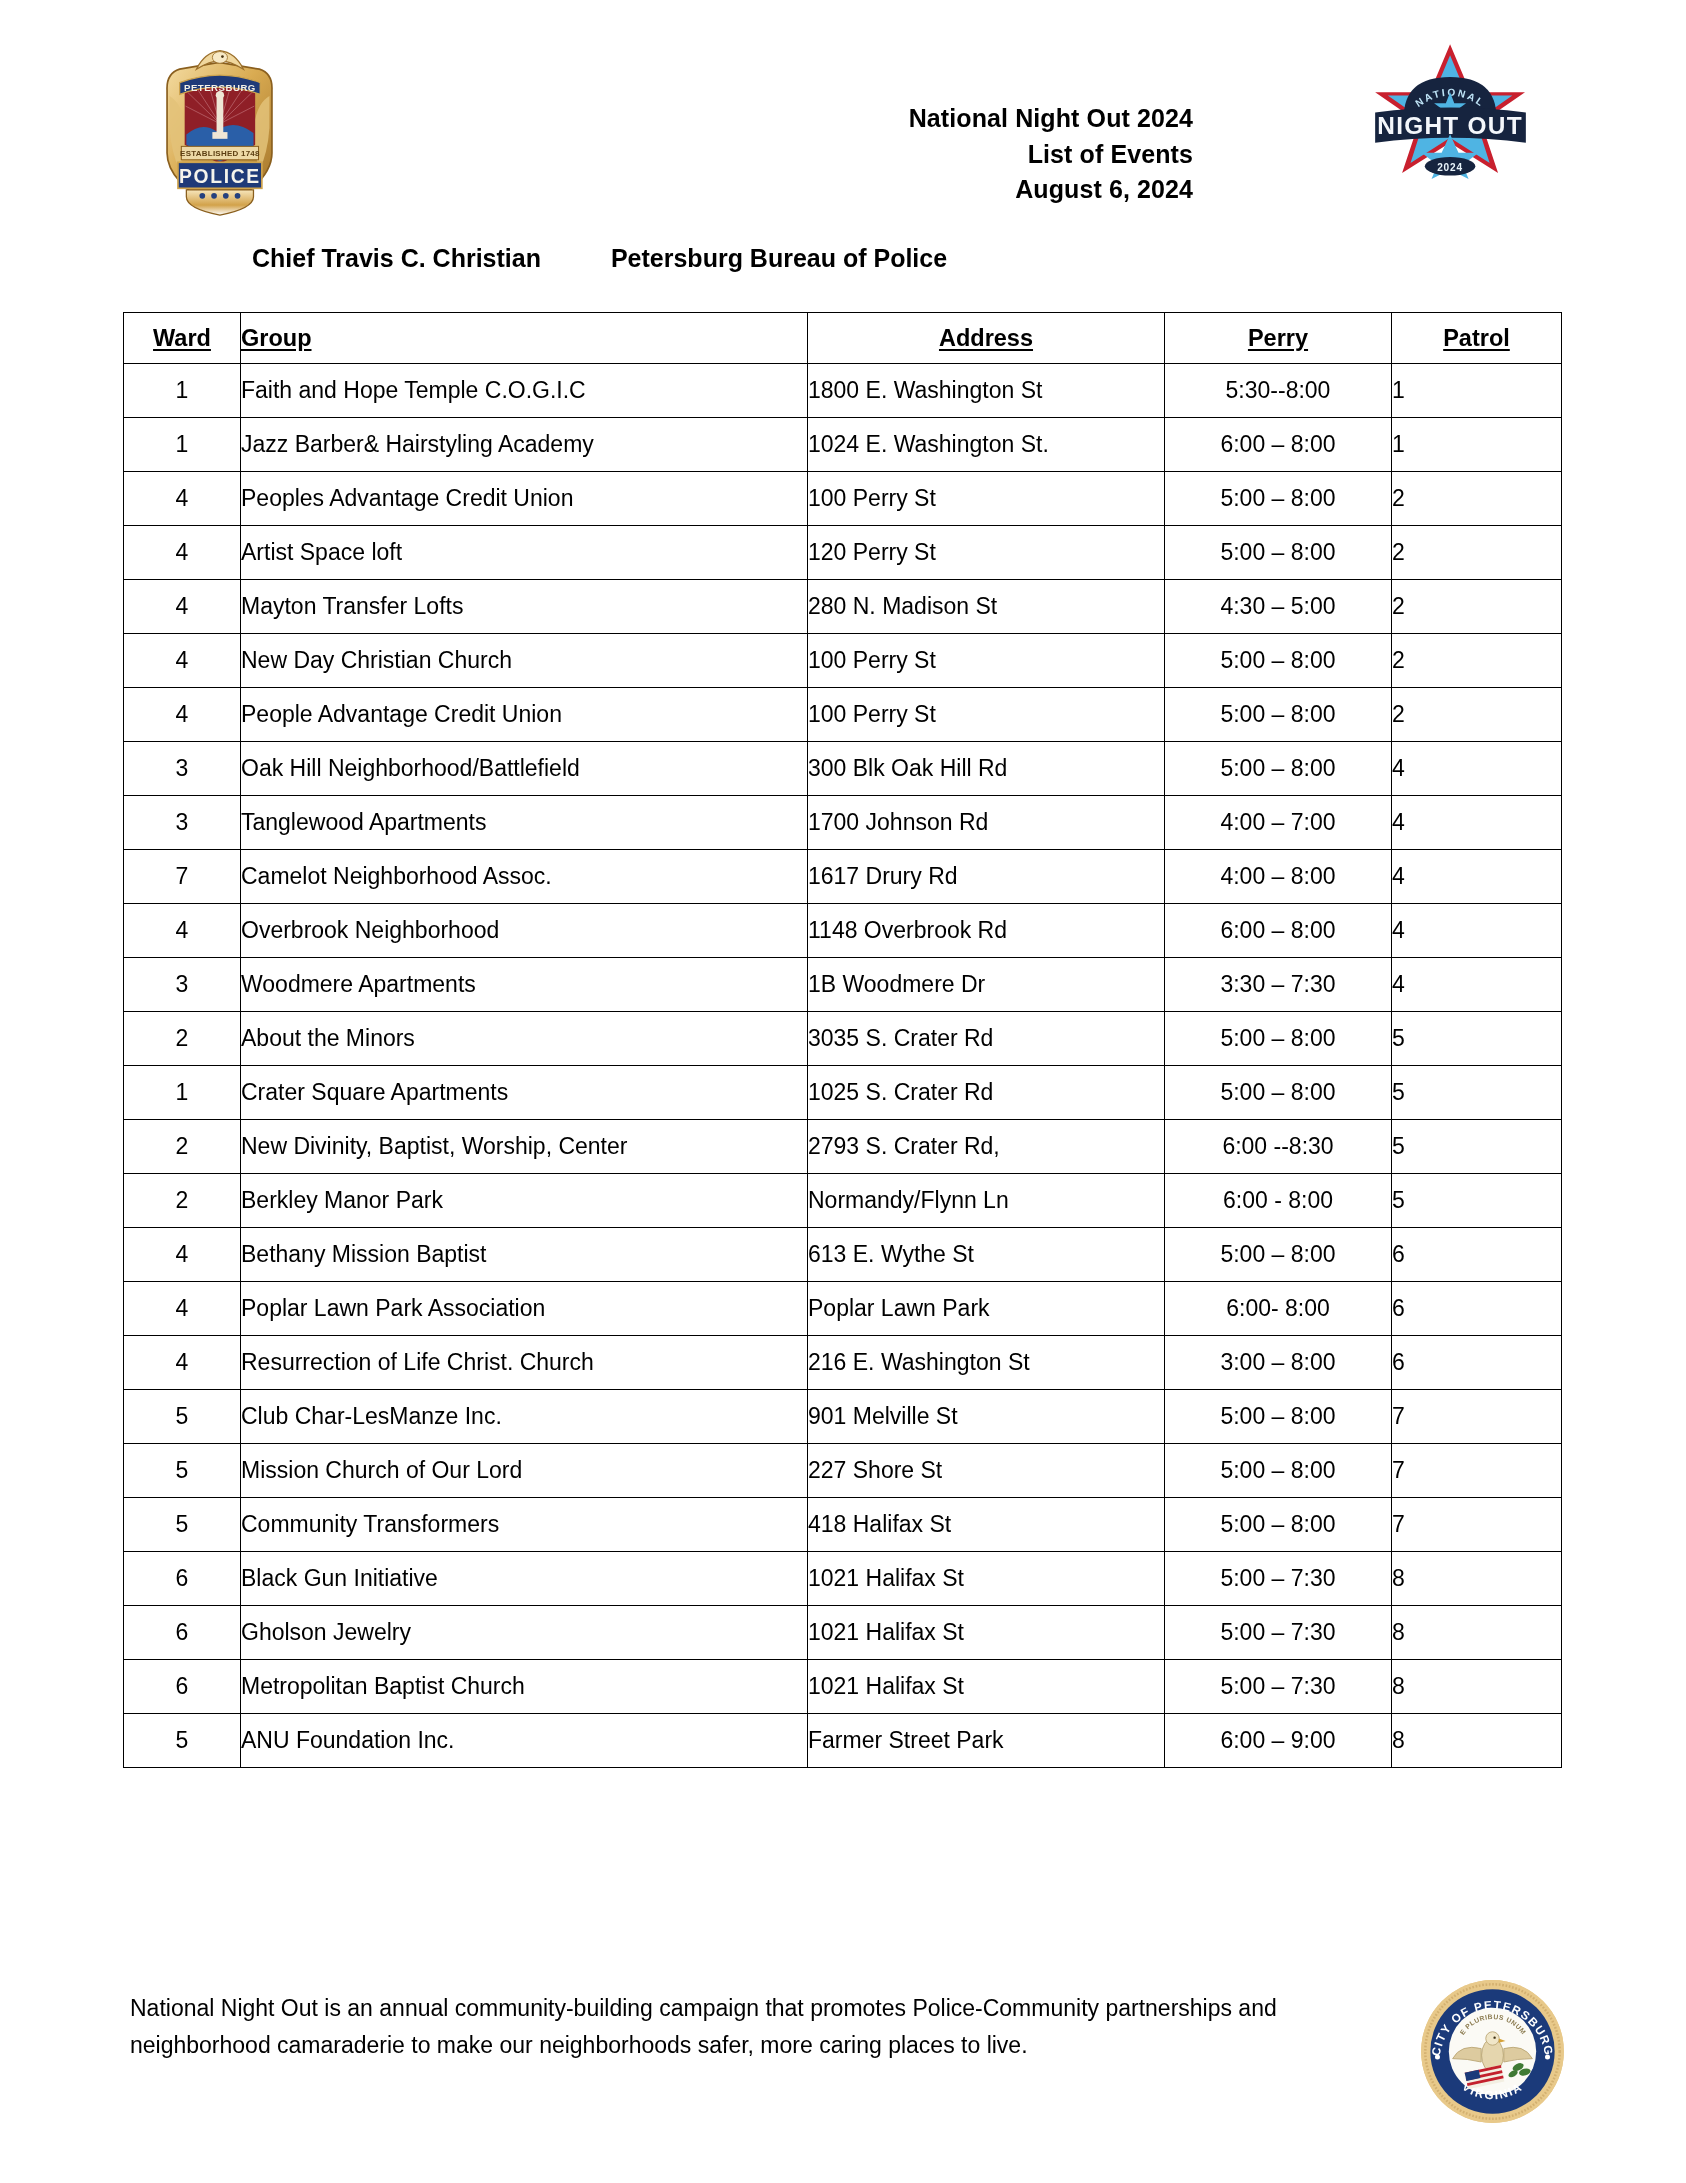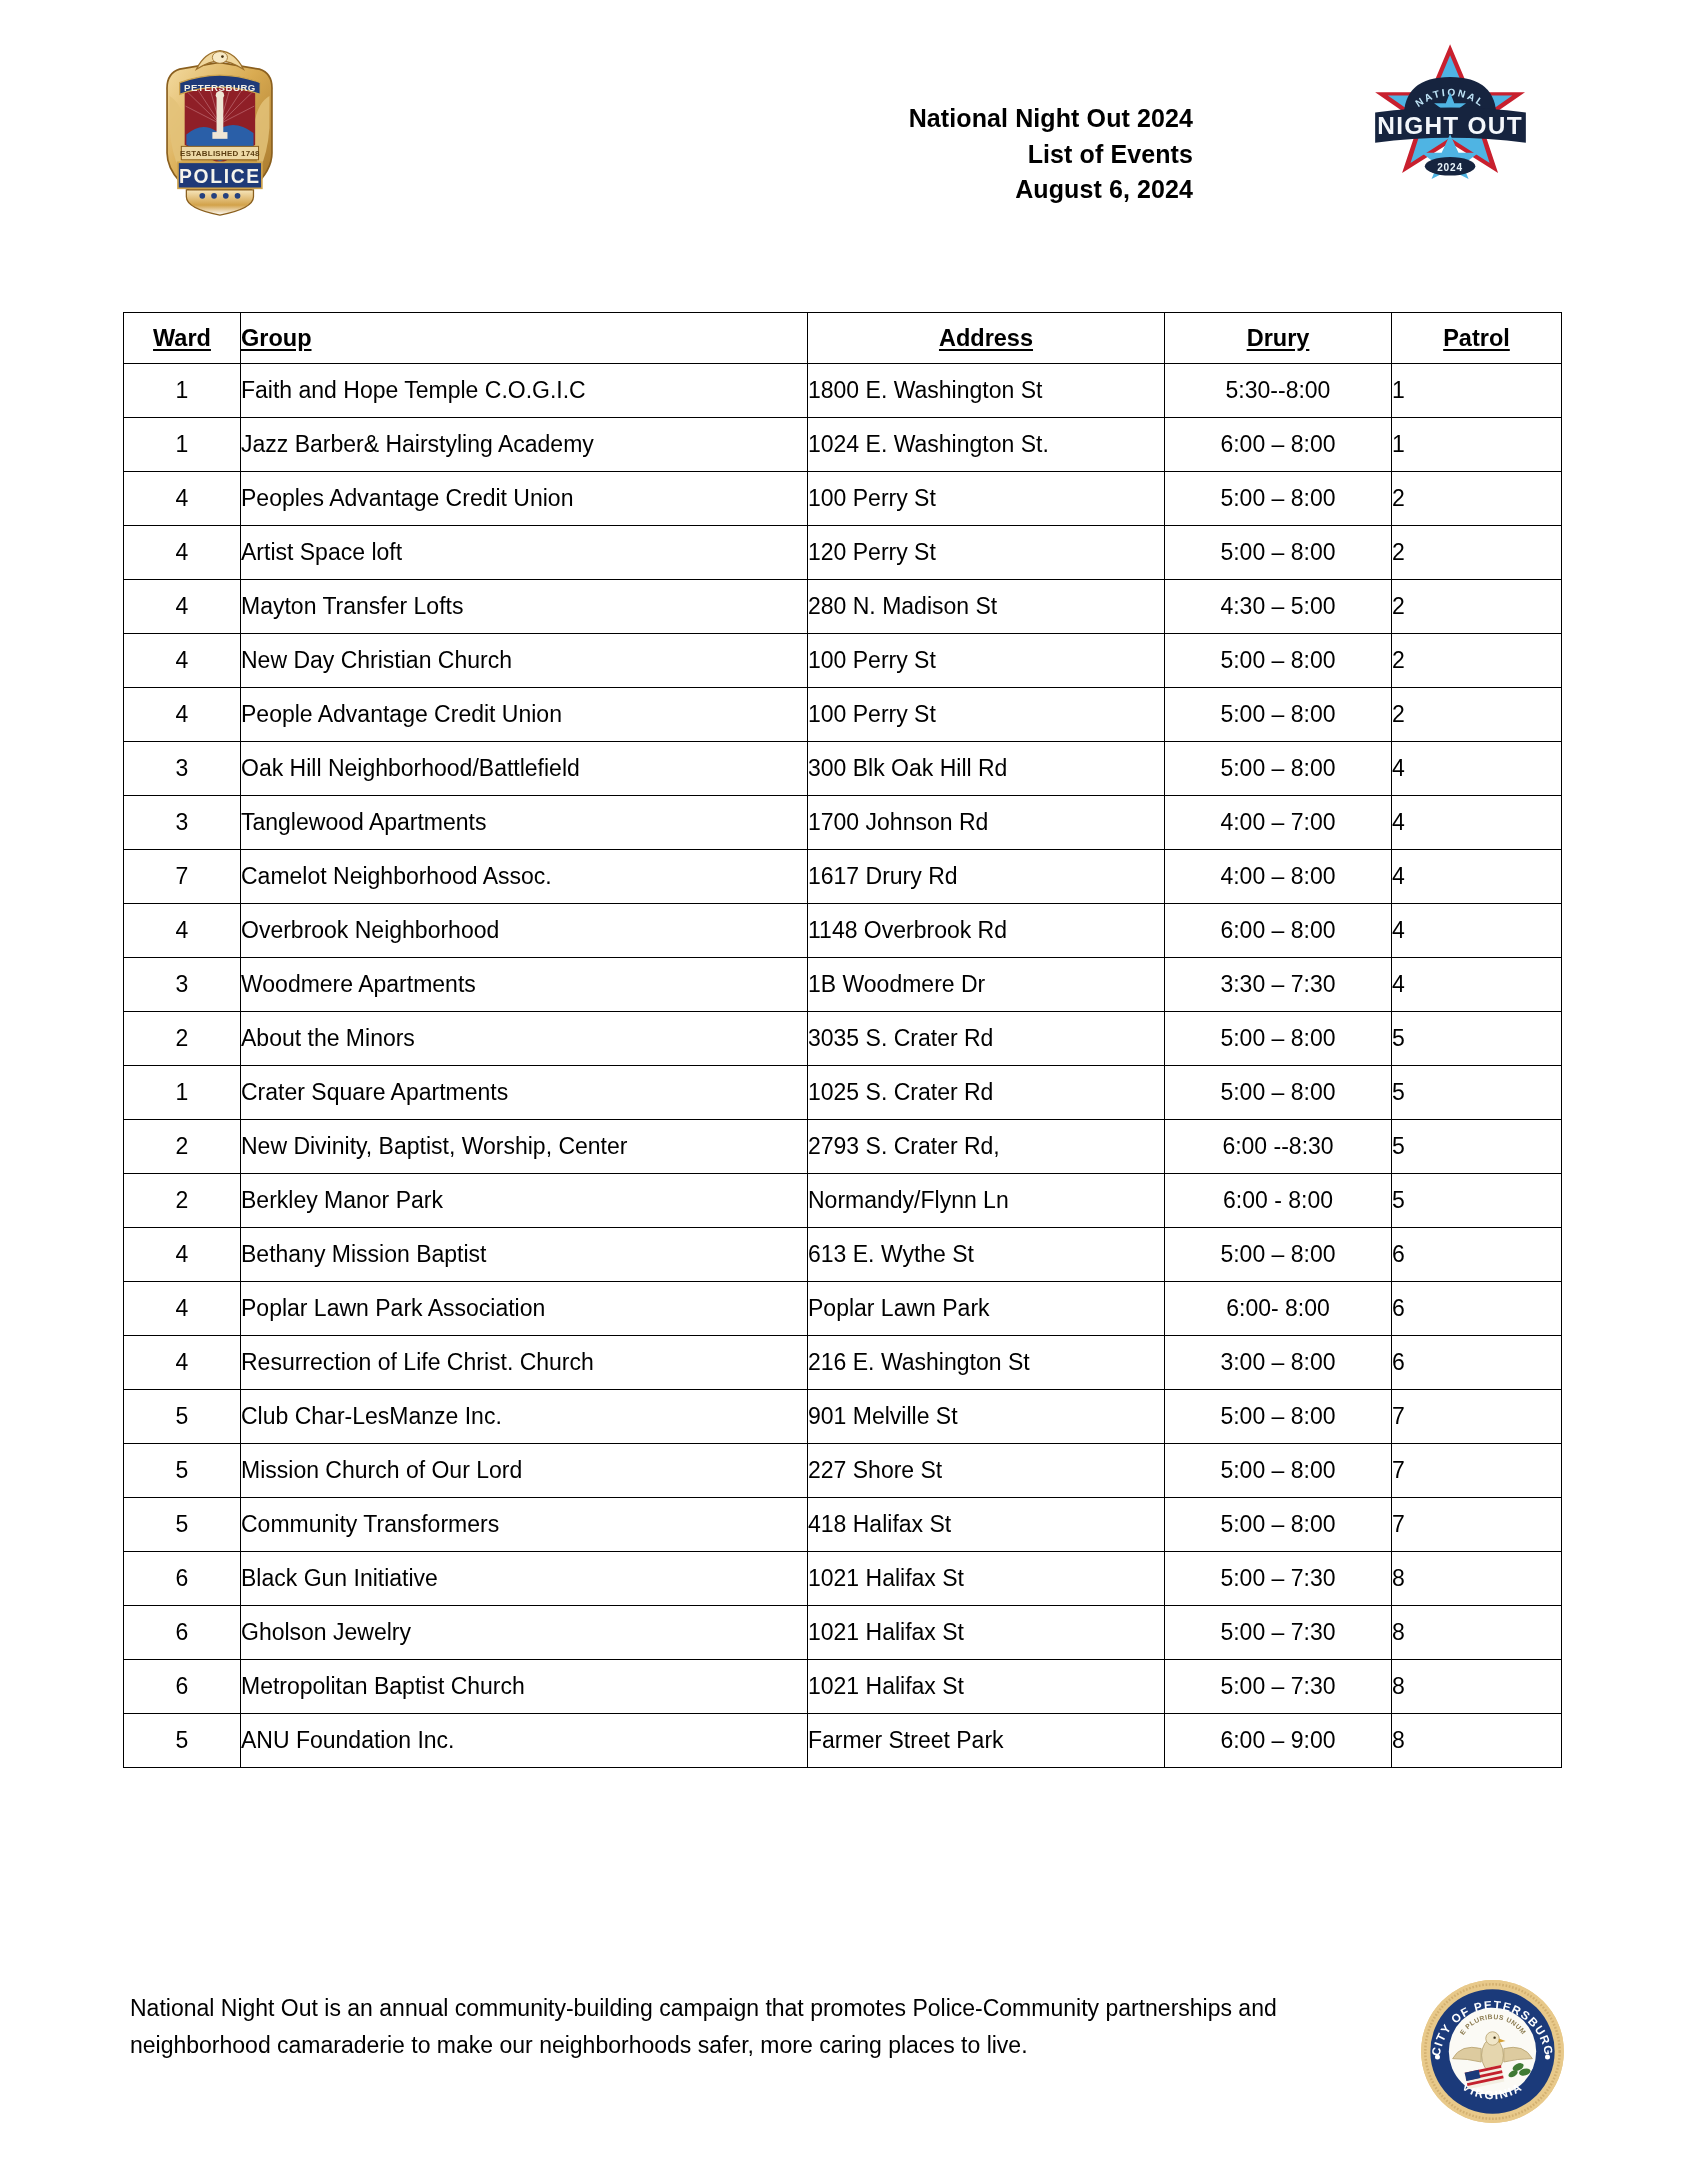--- a/index.html
+++ b/index.html
@@ -224,37 +224,41 @@
       <text x="107" y="155" font-family="Liberation Sans, sans-serif" font-size="12" font-weight="bold" fill="#e9f4fb" text-anchor="middle" letter-spacing="1">2024</text>
     </svg>
   </div>
 
   <div class="title-block">
     <div>National Night Out 2024</div>
     <div>List of Events</div>
     <div>August 6, 2024</div>
   </div>
 
+  <div class="chief-line">
+    <span class="chief-name">Chief Travis C. Christian</span>
+    <span class="bureau">Petersburg Bureau of Police</span>
+  </div>
 </div>
 
 <div class="events-table-wrap">
   <table class="events">
     <colgroup>
       <col class="c-ward">
         <col class="c-group">
         <col class="c-addr">
         <col class="c-time">
         <col class="c-patrol">
     </colgroup>
     <thead>
       <tr>
         <th class="th-ward"><span class="hdr-underline">Ward</span></th>
         <th class="th-group"><span class="hdr-underline">Group</span></th>
         <th class="th-addr"><span class="hdr-underline">Address</span></th>
-        <th class="th-time"><span class="hdr-underline">Drury</span></th>
+        <th class="th-time"><span class="hdr-underline">Perry</span></th>
         <th class="th-patrol"><span class="hdr-underline">Patrol</span></th>
       </tr>
     </thead>
     <tbody id="events-body">
         <tr>
           <td class="td-ward">1</td>
           <td class="td-group">Faith and Hope Temple C.O.G.I.C</td>
           <td class="td-addr">1800 E. Washington St</td>
           <td class="td-time">5:30--8:00</td>
           <td class="td-patrol">1</td>

